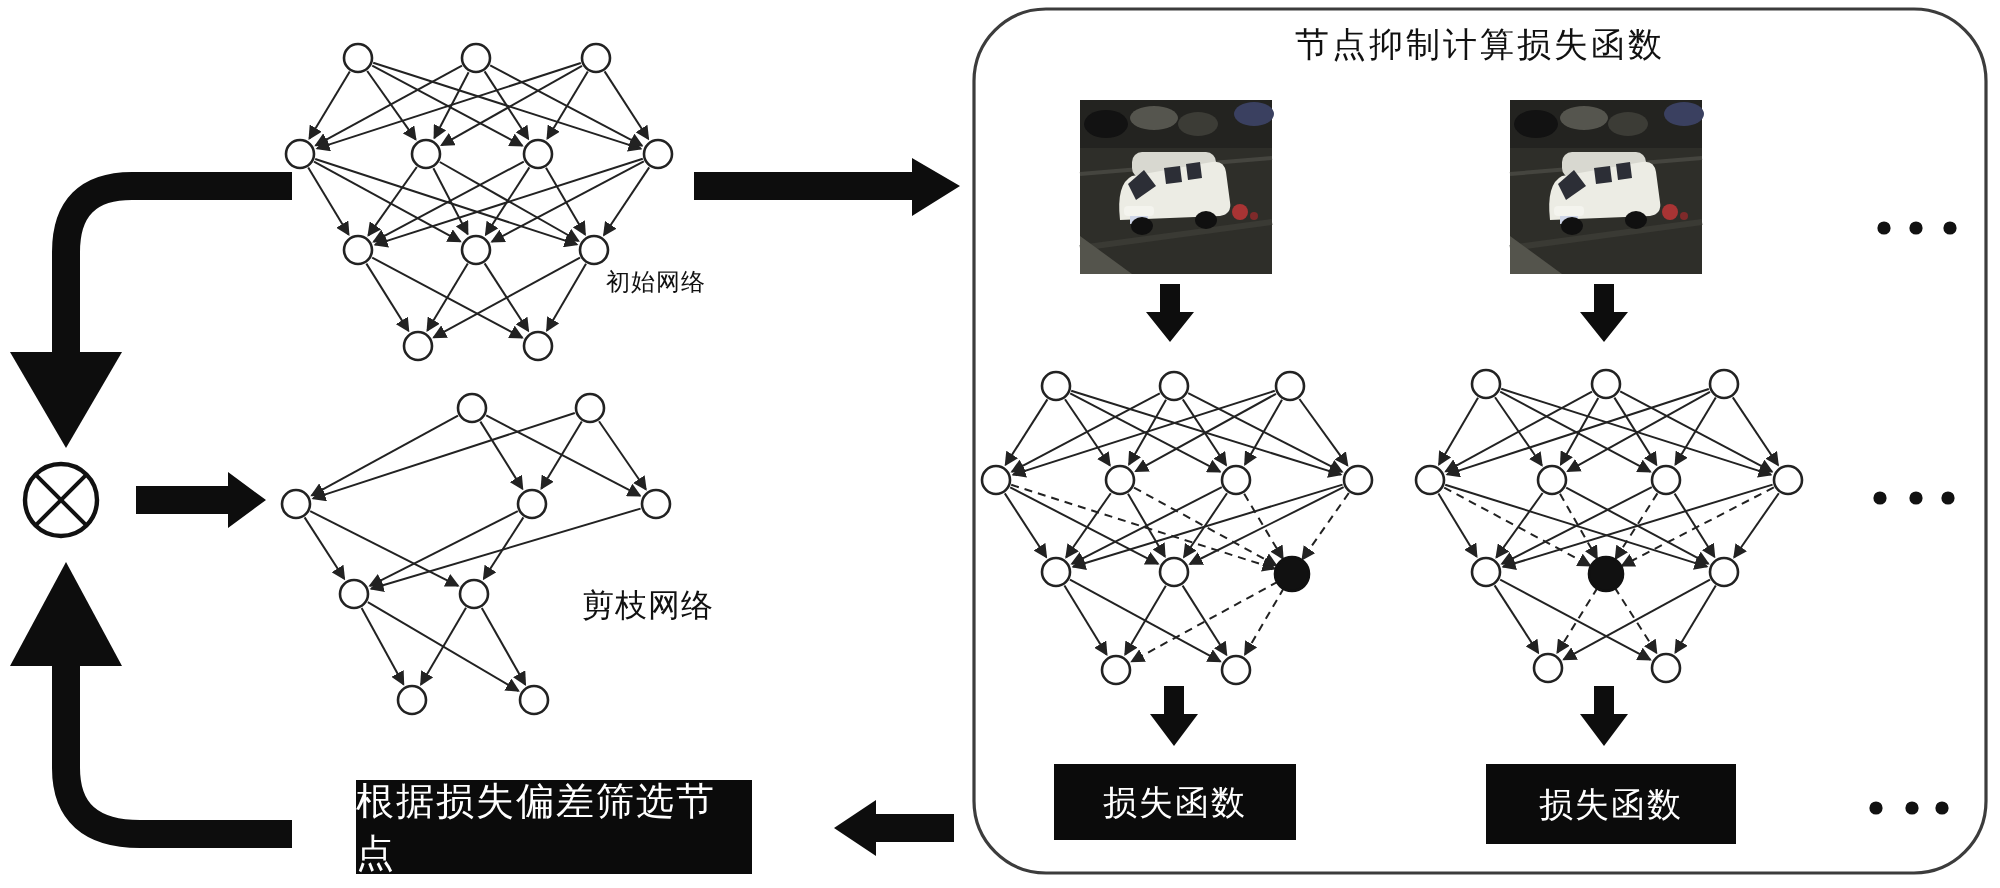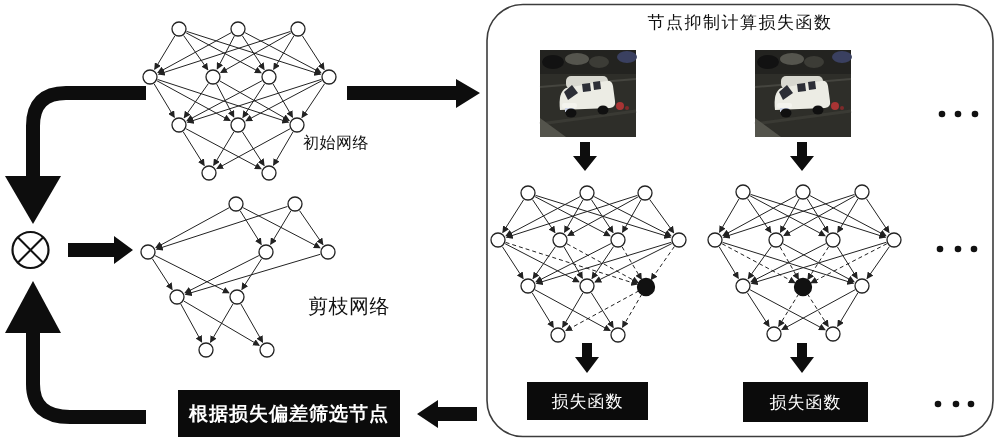--- a/index.html
+++ b/index.html
@@ -11,29 +11,29 @@
   
   .edge{stroke:#222;stroke-width:1;fill:none;}
   .edge.dashed{stroke-dasharray:4 3;}
   .node{fill:#ffffff;stroke:#222;stroke-width:1.3;}
   .node.black{fill:#111;stroke:#111;}
   .thick{fill:none;stroke:#0d0d0d;stroke-width:14;}
   .solidfill{fill:#0d0d0d;stroke:none;}
   
   .txt{position:absolute;white-space:nowrap;}
   .panel-title{left:487px;top:11px;width:506px;text-align:center;font-size:17px;letter-spacing:1.5px;}
-  .lbl-initial{left:303px;top:133px;font-size:16px;letter-spacing:0.5px;}
-  .lbl-pruned{left:308px;top:293px;font-size:20px;letter-spacing:0.5px;text-align:right;}
+  .lbl-initial{left:303px;top:133px;font-size:12px;letter-spacing:0.5px;}
+  .lbl-pruned{left:291px;top:293px;font-size:16px;letter-spacing:0.5px;text-align:right;}
   .black-box{
     position:absolute;background:#0b0b0b;color:#ffffff;display:flex;
     align-items:center;justify-content:center;letter-spacing:1px;
   }
   .loss-box-1{left:527px;top:382px;width:121px;height:38px;font-size:17px;}
   .loss-box-2{left:743px;top:382px;width:125px;height:40px;font-size:17px;}
-  .filter-box{left:178px;top:390px;width:222px;height:47px;font-size:19px;font-weight:bold;}
+  .filter-box{left:178px;top:390px;width:198px;height:47px;font-size:19px;}
 </style>
 </head>
 <body>
 
 <div class="stage">
 
   <svg width="1000" height="444" viewBox="0 0 1000 444">
     <defs>
       <marker id="ah" viewBox="0 0 8 8" refX="7" refY="4" markerWidth="7" markerHeight="7" orient="auto" markerUnits="userSpaceOnUse">
         <path d="M0,0 L8,4 L0,8 Z" fill="#222"></path>

